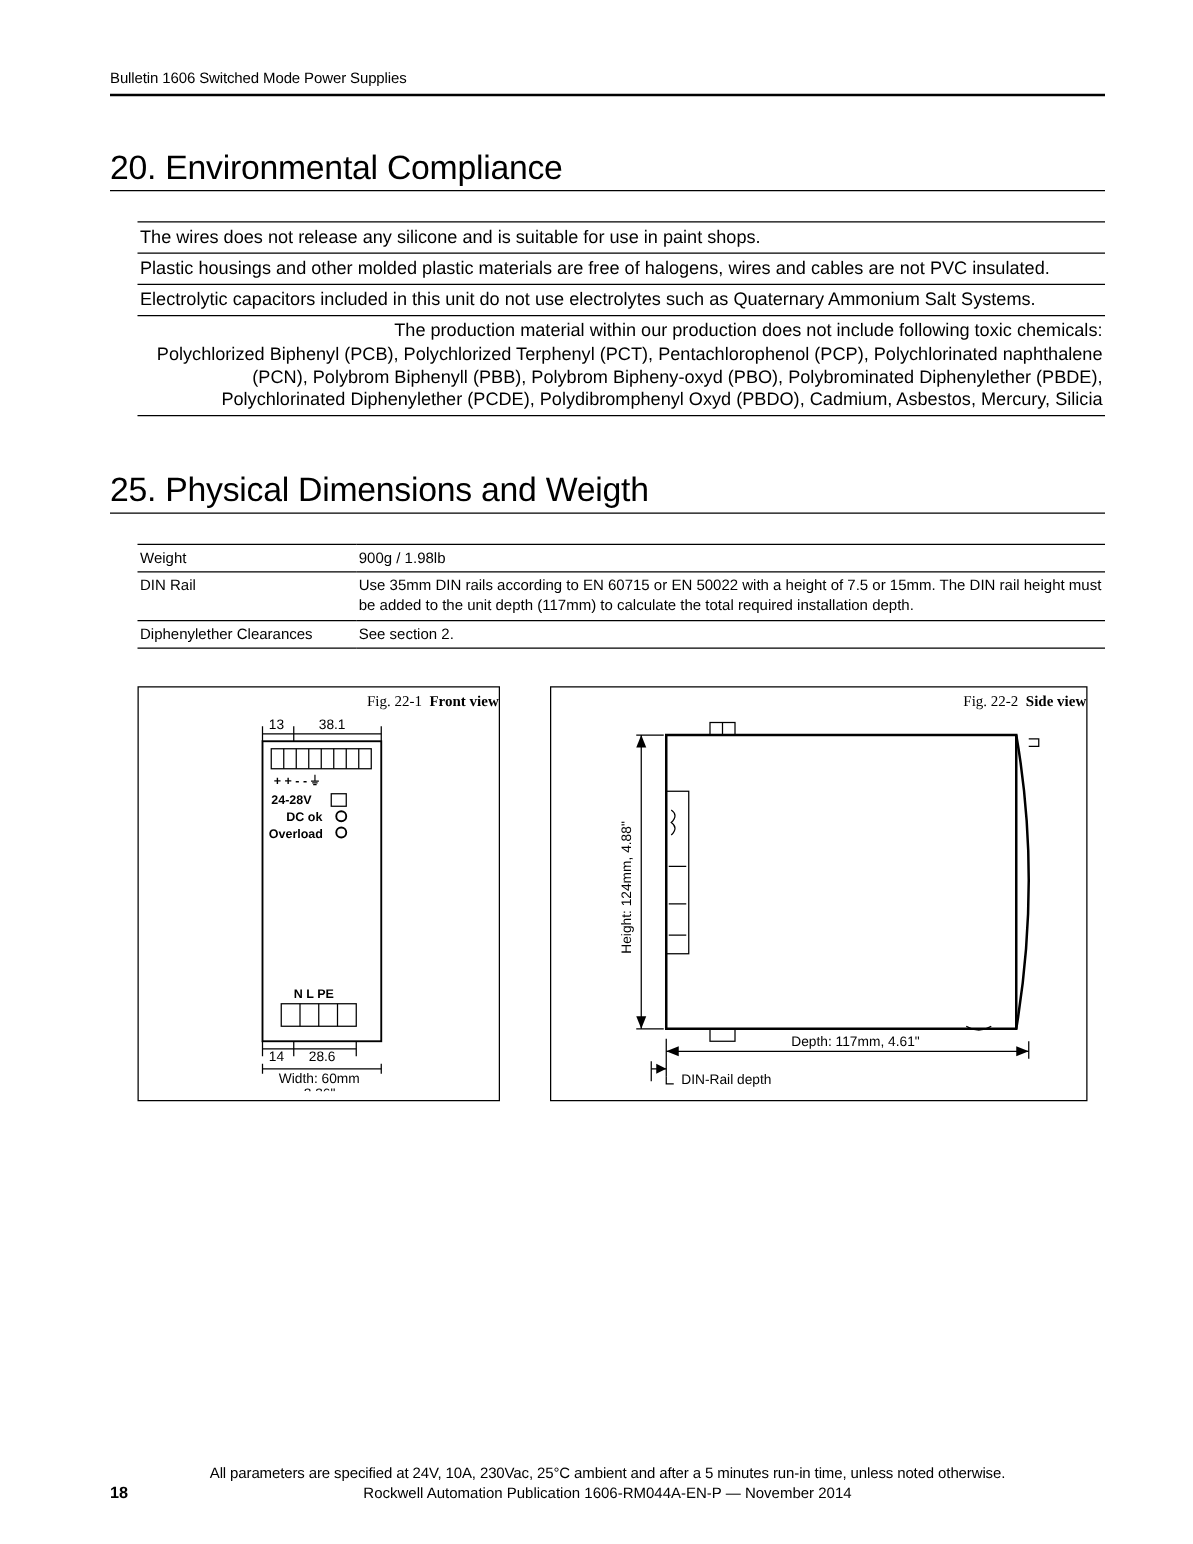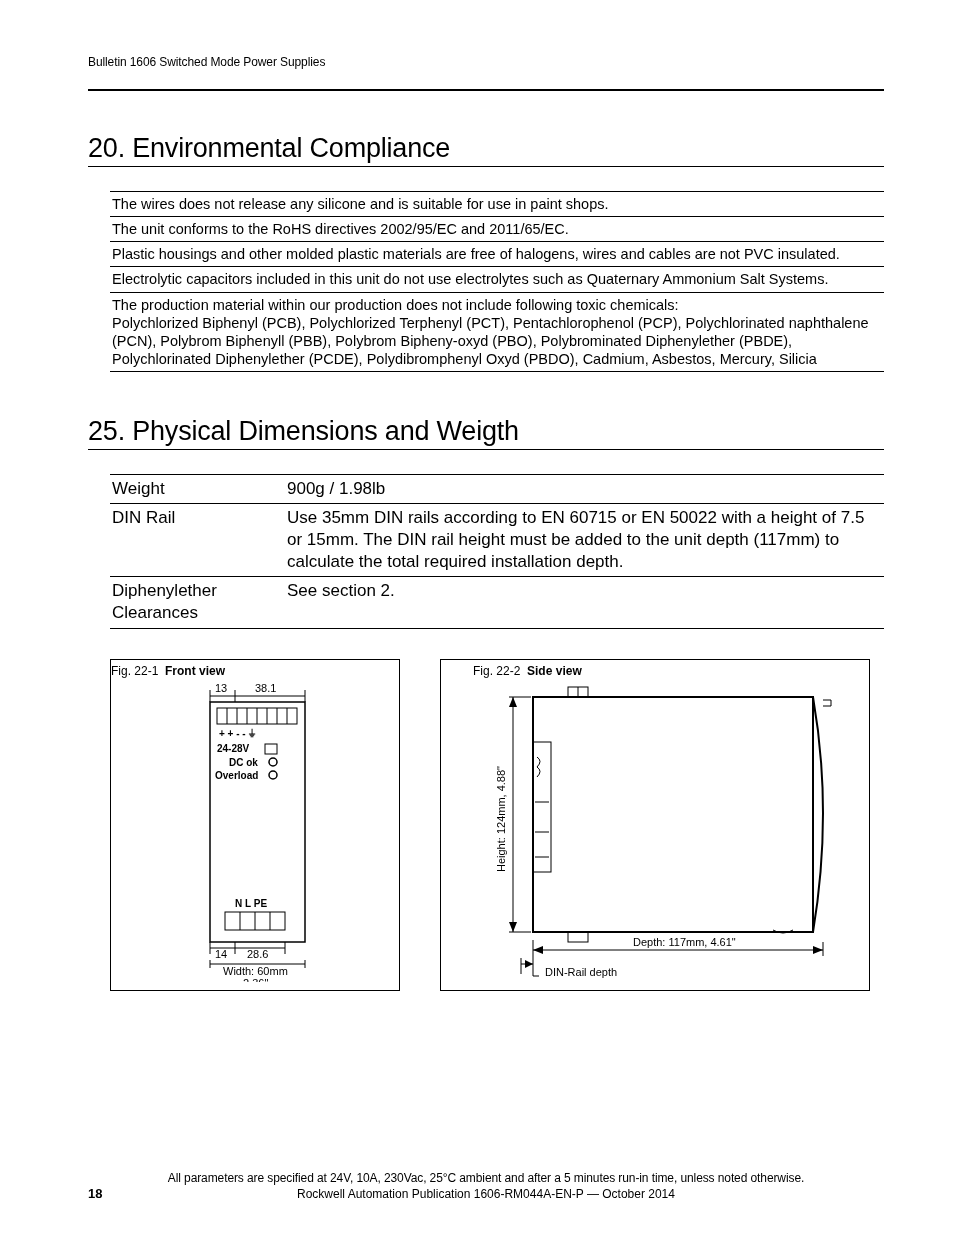--- a/index.html
+++ b/index.html
@@ -10,21 +10,21 @@
     width: 954px;
     height: 1235px;
     position: relative;
     padding: 55px 70px 40px 88px;
   }
   .page-header {
     font-size: 12px;
     font-weight: 400;
     letter-spacing: -0.1px;
     border-bottom: 2px solid #000;
-    padding-bottom: 20px;
+    padding-bottom: 6px;
     margin-bottom: 42px;
   }
   .section-heading {
     font-size: 27px;
     font-weight: 400;
     border-bottom: 1px solid #000;
     padding-bottom: 2px;
     margin-bottom: 24px;
     letter-spacing: -0.2px;
   }
@@ -40,43 +40,44 @@
   .compliance-table td {
     border-bottom: 1px solid #000;
     padding: 3px 2px 3px 2px;
   }
   .compliance-table tr:first-child td { border-top: 1px solid #000; }
   .dims-table {
     width: 100%;
     border-collapse: collapse;
     margin-left: 22px;
     width: calc(100% - 22px);
-    font-size: 17px;
+    font-size: 12px;
     line-height: 1.3;
     margin-bottom: 30px;
   }
   .dims-table td {
     border-bottom: 1px solid #000;
     padding: 3px 2px 3px 2px;
     vertical-align: top;
   }
   .dims-table tr:first-child td { border-top: 1px solid #000; }
   .dims-table td:first-child { width: 175px; }
   .figs {
     display: flex;
     gap: 40px;
     margin-left: 22px;
   }
   .fig-box {
     border: 1px solid #000;
   }
   .fig-caption {
-    text-align: left;
+    text-align: right;
     font-size: 12px;
     padding: 4px 0 4px 0;
+    font-family: Liberation Serif, serif;
   }
   .fig-caption .bold { font-weight: 700; }
   .fig-left { width: 290px; height: 332px; }
   .fig-right { width: 430px; height: 332px; padding-left: 32px; }
   .svg-wrap { display:block; margin:0 auto; }
   .footer {
     position: absolute;
     left: 88px; right: 70px; bottom: 34px;
     text-align: center;
     font-size: 12px;
@@ -100,30 +101,27 @@
 </div>
 
 <h2 class="section-heading">20. Environmental Compliance</h2>
 
 <table class="compliance-table">
   <tbody>
       <tr>
         <td>The wires does not release any silicone and is suitable for use in paint shops.</td>
       </tr>
   <tr>
-        <td>The unit conforms to the RoHS directives 2002/95/EC and 2011/65/EC.</td>
-      </tr>
-  <tr>
         <td>Plastic housings and other molded plastic materials are free of halogens, wires and cables are not PVC insulated.</td>
       </tr>
   <tr>
         <td>Electrolytic capacitors included in this unit do not use electrolytes such as Quaternary Ammonium Salt Systems.</td>
       </tr>
   <tr>
-        <td style="white-space:pre-line;">The production material within our production does not include following toxic chemicals:
+        <td style="white-space:pre-line;text-align:right;">The production material within our production does not include following toxic chemicals:
 Polychlorized Biphenyl (PCB), Polychlorized Terphenyl (PCT), Pentachlorophenol (PCP), Polychlorinated naphthalene (PCN), Polybrom Biphenyll (PBB), Polybrom Bipheny-oxyd (PBO), Polybrominated Diphenylether (PBDE), Polychlorinated Diphenylether (PCDE), Polydibromphenyl Oxyd (PBDO), Cadmium, Asbestos, Mercury, Silicia</td>
       </tr>
 </tbody>
   </table>
 
 <h2 class="section-heading">25. Physical Dimensions and Weigth</h2>
 
 <table class="dims-table">
   <tbody>
       <tr>
@@ -243,15 +241,15 @@
       <polygon points="60,282 52,278 52,286" fill="#000"></polygon>
       <path d="M60,288 v6 h6" fill="none" stroke="#000"></path>
       <text x="72" y="294" class="dim-label">DIN-Rail depth</text>
     </svg>
   </div>
 
 </div>
 
 <div class="footer">
   <div class="footer-line1">All parameters are specified at 24V, 10A, 230Vac, 25°C ambient and after a 5 minutes run-in time, unless noted otherwise.</div>
-  <div class="footer-line2">Rockwell Automation Publication 1606-RM044A-EN-P — October 2014</div>
+  <div class="footer-line2">Rockwell Automation Publication 1606-RM044A-EN-P — November 2014</div>
 </div>
 <div class="page-number">18</div>
 
 </body></html>

